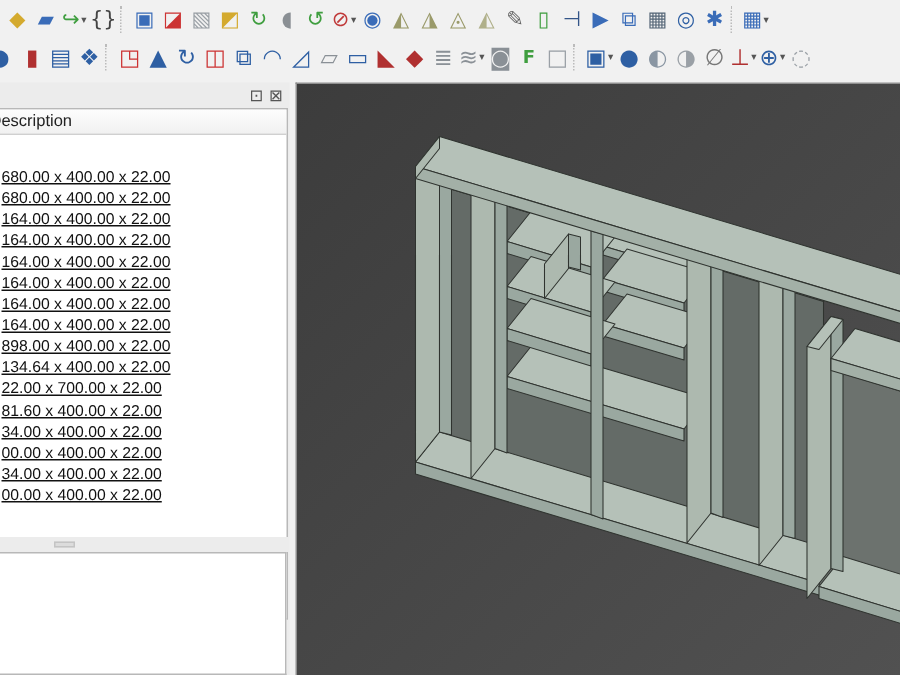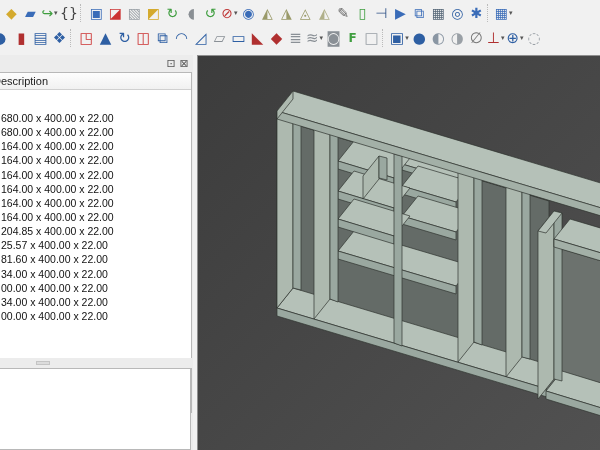--- a/index.html
+++ b/index.html
@@ -34,21 +34,21 @@
   #dock-close { right:2px; }
 
   #list-panel { position:absolute; left:0; top:17px; width:192px; height:341px;
     background:#ffffff; border:1px solid #b8b8b8; border-left:none; overflow:hidden; }
   #list-header { height:17px; background:linear-gradient(#fdfdfd,#f1f1f1);
     border-bottom:1px solid #d0d0d0; font-size:11px; color:#222;
     line-height:17px; padding-left:0; white-space:nowrap; }
   #list-header span { display:inline-block; margin-left:-7px; }
   #list-body { padding-top:21px; }
   .lrow { height:14.15px; font-size:10.5px; color:#111; line-height:14px;
-    white-space:nowrap; padding-left:1px; font-family:"Liberation Sans",sans-serif; }
+    white-space:nowrap; padding-left:1px; font-family:"Liberation Sans",sans-serif;text-decoration:underline; }
 
   #splitter { position:absolute; left:0; top:303px; width:192px; height:10px;
     background:#ececec; }
   #splitter .grip { position:absolute; left:36px; top:3px; width:14px; height:4px;
     background:#dcdcdc; border:1px solid #c4c4c4; }
   #panel2 { position:absolute; left:0; top:313px; width:191px; height:82px;
     background:#ffffff; border:1px solid #b8b8b8; border-left:none; }
 
   
   #viewport { position:absolute; left:197px; top:55px; width:403px; height:395px;
@@ -256,22 +256,23 @@
       </div>
       <div id="list-body">
           <div class="lrow">680.00 x 400.00 x 22.00</div>
           <div class="lrow">680.00 x 400.00 x 22.00</div>
           <div class="lrow">164.00 x 400.00 x 22.00</div>
           <div class="lrow">164.00 x 400.00 x 22.00</div>
           <div class="lrow">164.00 x 400.00 x 22.00</div>
           <div class="lrow">164.00 x 400.00 x 22.00</div>
           <div class="lrow">164.00 x 400.00 x 22.00</div>
           <div class="lrow">164.00 x 400.00 x 22.00</div>
-          <div class="lrow">204.85 x 400.00 x 22.00</div>
-          <div class="lrow">25.57 x 400.00 x 22.00</div>
+          <div class="lrow">898.00 x 400.00 x 22.00</div>
+          <div class="lrow">134.64 x 400.00 x 22.00</div>
+          <div class="lrow">22.00 x 700.00 x 22.00</div>
           <div class="lrow">81.60 x 400.00 x 22.00</div>
           <div class="lrow">34.00 x 400.00 x 22.00</div>
           <div class="lrow">00.00 x 400.00 x 22.00</div>
           <div class="lrow">34.00 x 400.00 x 22.00</div>
           <div class="lrow">00.00 x 400.00 x 22.00</div>
         </div>
     </div>
     <div id="splitter">
       <span class="grip"></span>
     </div>

